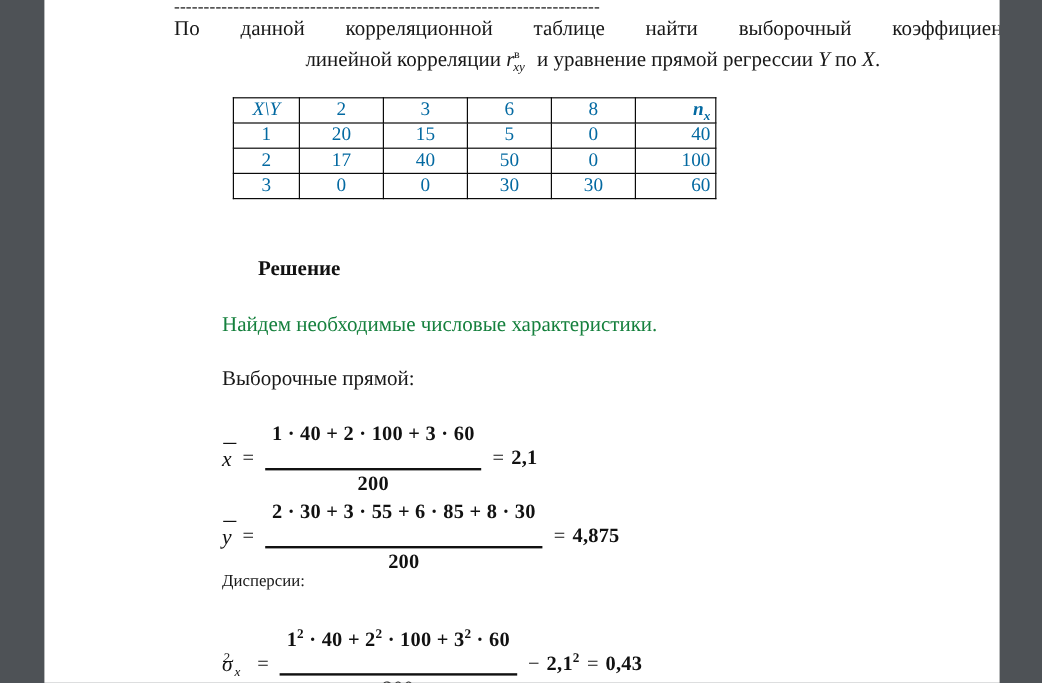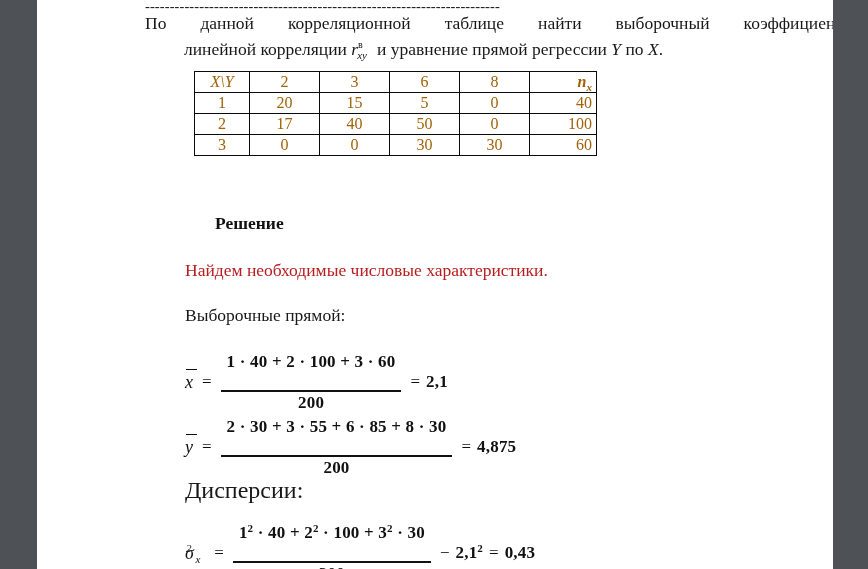--- a/index.html
+++ b/index.html
@@ -83,22 +83,21 @@
     text-justify: inter-word;
   }
   .para-problem .l1 {
     display: block;
     text-align: justify;
     text-align-last: justify;
     white-space: normal;
   }
   .para-problem .l2 {
     display: block;
-    text-align: left;
-    margin-left: 39px;
+    text-align: center;
   }
 
   .mvar {
     font-style: italic;
   }
   .rsym {
     font-style: italic;
     position: relative;
     display: inline-block;
   }
@@ -113,24 +112,24 @@
     font-size: 10px;
     position: relative;
     top: -7px;
     left: -10px;
     font-style: normal;
   }
 
   table.corr {
     position: absolute;
     left: 157px;
-    top: 71px;
+    top: 81px;
     border-collapse: collapse;
     font-size: 16px;
-    color: #a16207;
+    color: #0369a1;
   }
   table.corr td {
     border: 1px solid #0a0a0a;
     text-align: center;
     vertical-align: middle;
     height: 20px;
     padding: 0 4px;
   }
   table.corr td.c0 { width: 46px; }
   table.corr td.c1,
@@ -162,36 +161,36 @@
     font-weight: bold;
     color: #111111;
     margin-left: 30px;
   }
 
   .para-find {
     position: absolute;
     left: 148px;
     top: 260px;
     font-size: 17.5px;
-    color: #b91c1c;
+    color: #15803d;
   }
 
   .para-means {
     position: absolute;
     left: 148px;
     top: 305px;
     font-size: 17.5px;
     color: #181818;
   }
 
   .para-disp {
     position: absolute;
     left: 148px;
     top: 477px;
-    font-size: 24px;
+    font-size: 14px;
     color: #181818;
   }
 
   .eq {
     position: absolute;
     color: #111111;
     font-size: 17px;
     white-space: nowrap;
     display: flex;
     align-items: center;
@@ -374,21 +373,21 @@
         <span class="op">=</span>
         <span class="result">4,875</span>
       </div>
 
       <div class="para-disp">Дисперсии:</div>
 
       <div class="eq eq-sx">
         <span class="sigma-lhs"><span>σ</span><span class="sup">2</span><span class="sub">x</span></span>
         <span class="op">=</span>
         <span class="frac">
-          <span class="num"><span class="pw"><span>1</span><span class="ex">2</span></span><span> · 40 + </span><span class="pw"><span>2</span><span class="ex">2</span></span><span> · 100 + </span><span class="pw"><span>3</span><span class="ex">2</span></span><span> · 30</span></span>
+          <span class="num"><span class="pw"><span>1</span><span class="ex">2</span></span><span> · 40 + </span><span class="pw"><span>2</span><span class="ex">2</span></span><span> · 100 + </span><span class="pw"><span>3</span><span class="ex">2</span></span><span> · 60</span></span>
           <span class="bar-line"></span>
           <span class="den">200</span>
         </span>
         <span class="op">−</span>
         <span class="tail"><span>2,1</span><span class="ex">2</span></span>
         <span class="op">=</span>
         <span class="result">0,43</span>
       </div>
 
     </div>

